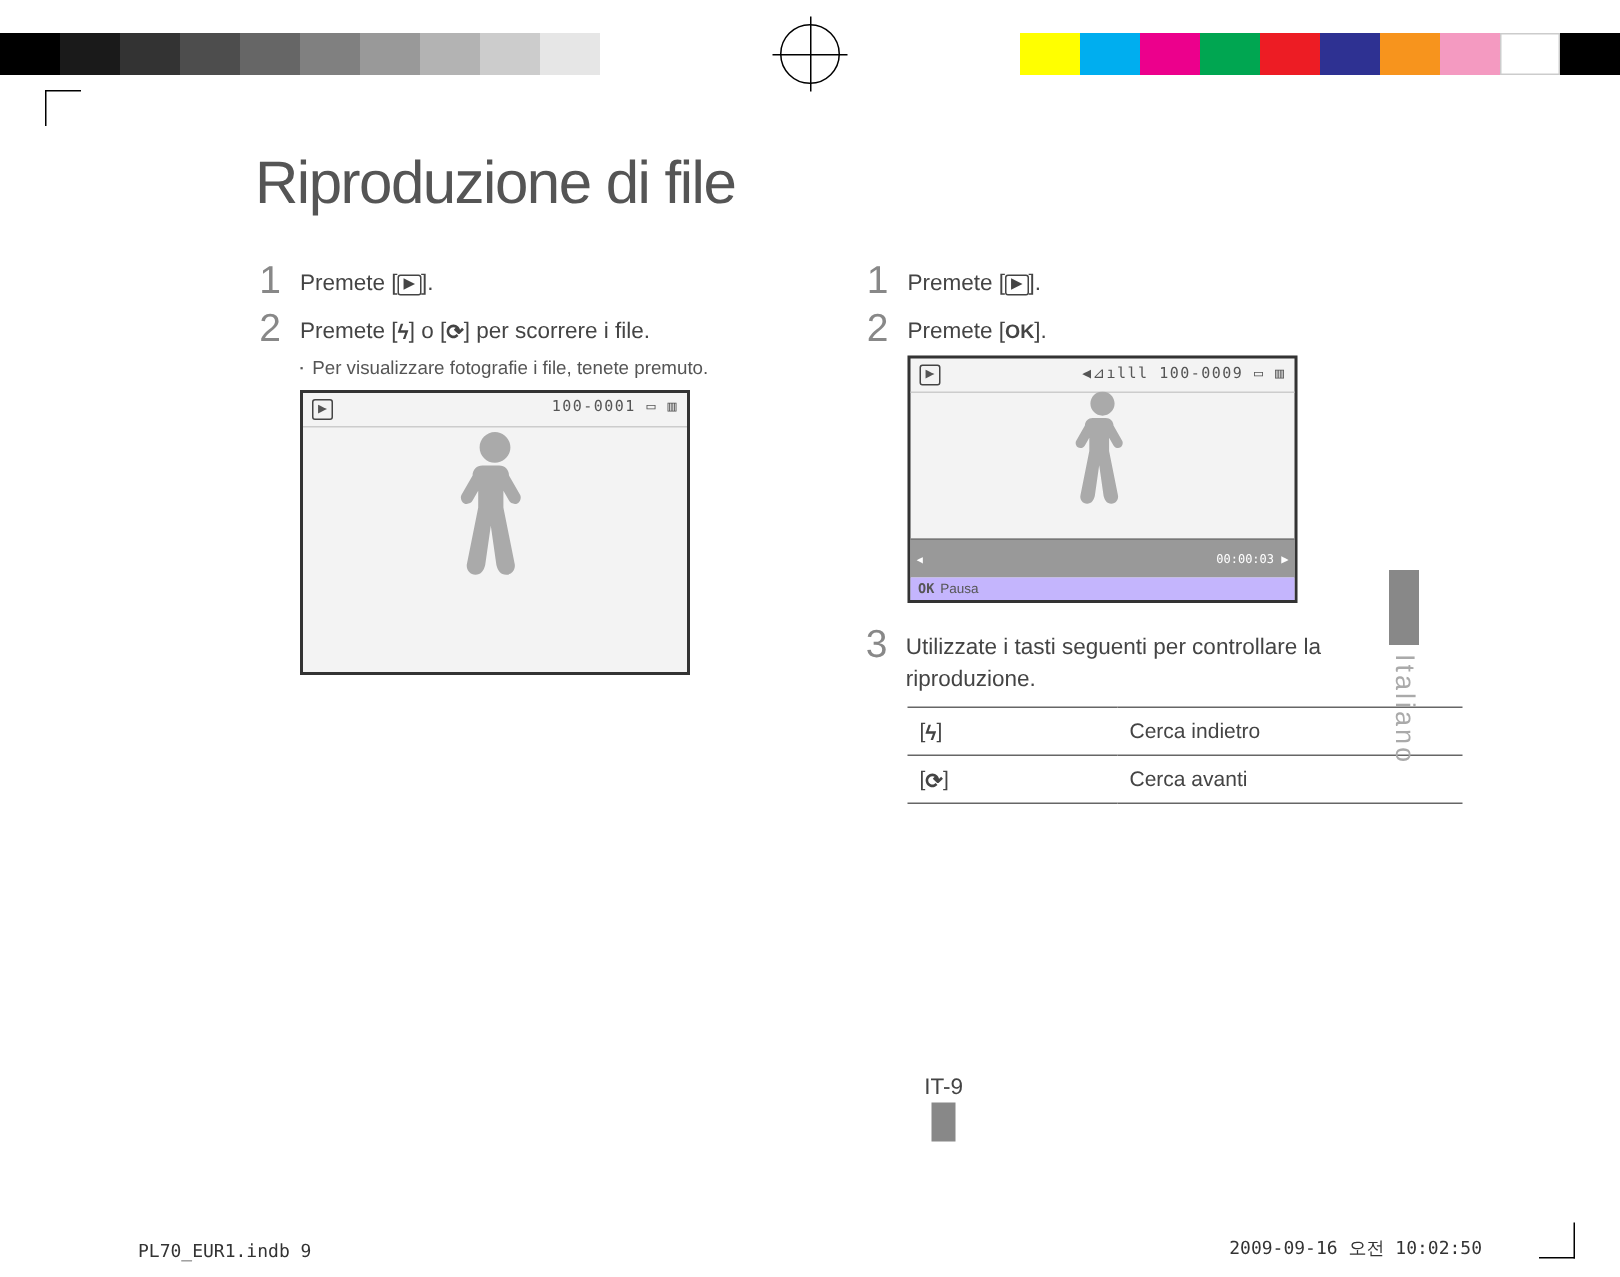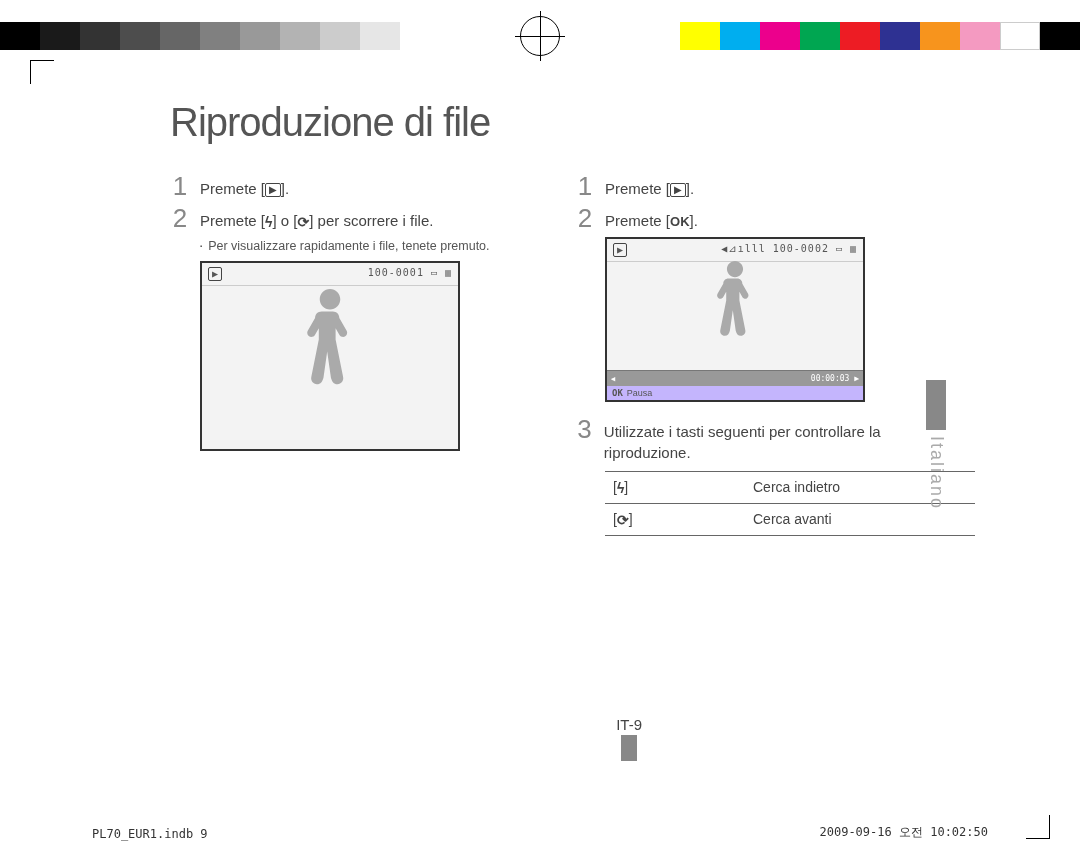--- a/index.html
+++ b/index.html
@@ -148,21 +148,21 @@
     position: absolute;
     left: 50%; transform: translateX(-50%);
     top: 26px;
     width: 56px;
   }
   .cf-silhouette svg { width:100%; height:auto; display:block; }
   .cf-bottom {
     position:absolute; bottom:0; left:0; right:0;
   }
   .cf-progress {
-    height: 16px;
+    height: 26px;
     background: #999;
     display:flex; align-items:center;
     padding: 0 4px;
     font-family: monospace; font-size:8px; color:#fff;
     justify-content: flex-end;
     border-top:1px solid #777;
   }
   .cf-progress::before {
     content:'◀'; color:#fff; font-size:7px; margin-right:auto;
   }
@@ -278,21 +278,21 @@
           <span>Premete [</span><span class="icon-box">▶</span><span>].</span>
         </div>
       </div>
 
       <div class="step">
         <div class="step-num">2</div>
         <div class="step-body">
           <span>Premete [</span><span class="icon-flash">ϟ</span><span>] o [</span><span class="icon-timer">⟳</span><span>] per scorrere i file.</span>
         </div>
       </div>
-      <div class="sub-bullet">Per visualizzare rapidamente i file, tenete premuto.</div>
+      <div class="sub-bullet">Per visualizzare fotografie i file, tenete premuto.</div>
 
       
       <div class="camera-frame photo">
         <div class="cf-top">
           <span class="icon-box">▶</span>
           <span>100-0001 ▭ ▥</span>
         </div>
         <div class="cf-silhouette">
           <svg viewBox="0 0 60 120">
               <path fill="#aaa" d="M30 0c6 0 11 5 11 11s-5 11-11 11-11-5-11-11S24 0 30 0zm-3 24h6c4 0 7 3 7 7l8 14c1 2 0 5-2 6s-5 0-6-2l-4-7v12l8 40c1 4-2 8-6 8s-6-3-7-7l-4-28-4 28c-1 4-3 7-7 7s-7-4-6-8l8-40V42l-4 7c-1 2-4 3-6 2s-3-4-2-6l8-14c0-4 3-7 7-7z"></path>
@@ -314,21 +314,21 @@
         <div class="step-num">2</div>
         <div class="step-body">
           <span>Premete [</span><span class="icon-ok">OK</span><span>].</span>
         </div>
       </div>
 
       
       <div class="camera-frame video">
         <div class="cf-top">
           <span class="icon-box">▶</span>
-          <span>◀⊿ılll 100-0002 ▭ ▥</span>
+          <span>◀⊿ılll 100-0009 ▭ ▥</span>
         </div>
         <div class="cf-silhouette" style="width:44px; top:22px;">
           <svg viewBox="0 0 60 120">
               <path fill="#aaa" d="M30 0c6 0 11 5 11 11s-5 11-11 11-11-5-11-11S24 0 30 0zm-3 24h6c4 0 7 3 7 7l8 14c1 2 0 5-2 6s-5 0-6-2l-4-7v12l8 40c1 4-2 8-6 8s-6-3-7-7l-4-28-4 28c-1 4-3 7-7 7s-7-4-6-8l8-40V42l-4 7c-1 2-4 3-6 2s-3-4-2-6l8-14c0-4 3-7 7-7z"></path>
             </svg>
         </div>
         <div class="cf-bottom">
           <div class="cf-progress">
             <span>00:00:03</span>&nbsp;▶
           </div>

